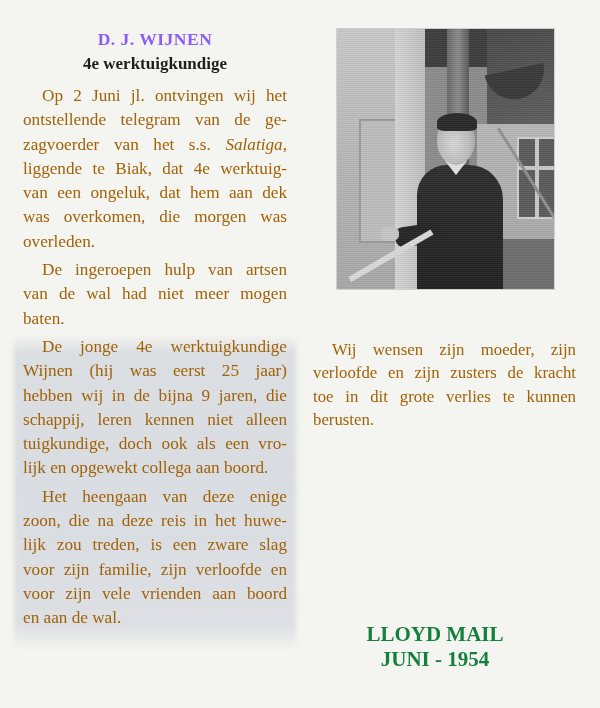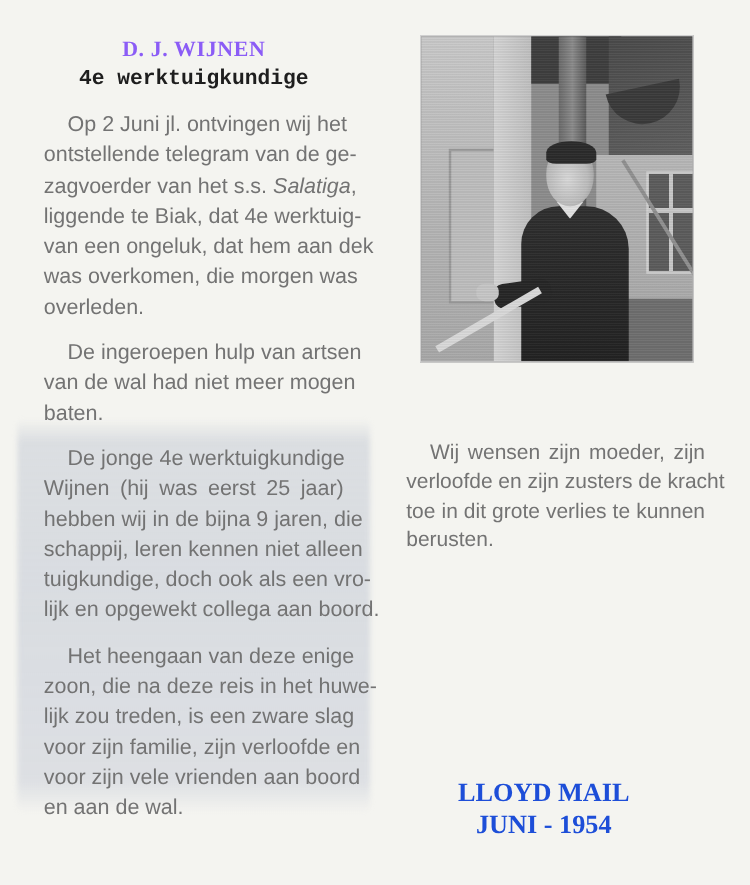--- a/index.html
+++ b/index.html
@@ -41,34 +41,34 @@
       font-family: "Liberation Serif", "DejaVu Serif", serif;
       font-weight: bold;
       font-size: 17.5px;
       line-height: 22px;
       letter-spacing: 0.5px;
       margin: 0;
       color: #8b5cf6;
     }
     .subtitle {
       text-align: center;
-      font-family: Liberation Mono, monospace;
+      font-family: Liberation Serif, serif;
       font-weight: bold;
       font-size: 17px;
       line-height: 22px;
       margin: 3px 0 9px 0;
       color: #1e1e1e;
     }
     .para {
-      font-family: Liberation Sans, sans-serif;
+      font-family: Liberation Serif, serif;
       font-size: 17.2px;
       line-height: 24.3px;
       text-align: justify;
-      margin: 12px;
-      color: #737373;
+      margin: 0;
+      color: #a16207;
     }
     .para .line {
       display: block;
       text-align: justify;
       text-align-last: justify;
       white-space: nowrap;
     }
     .para .line.last {
       text-align-last: left;
     }
@@ -182,21 +182,21 @@
     .footer {
       position: absolute;
       left: 330px;
       top: 622px;
       width: 210px;
       text-align: center;
       font-family: "Liberation Serif", "DejaVu Serif", serif;
       font-weight: bold;
       font-size: 21px;
       line-height: 25px;
-      color: #1d4ed8;
+      color: #15803d;
     }
   </style>
 </head>
 <body>
 
 <div class="page">
 
   <div class="scan-tint"></div>
 
   <div class="left-col">

